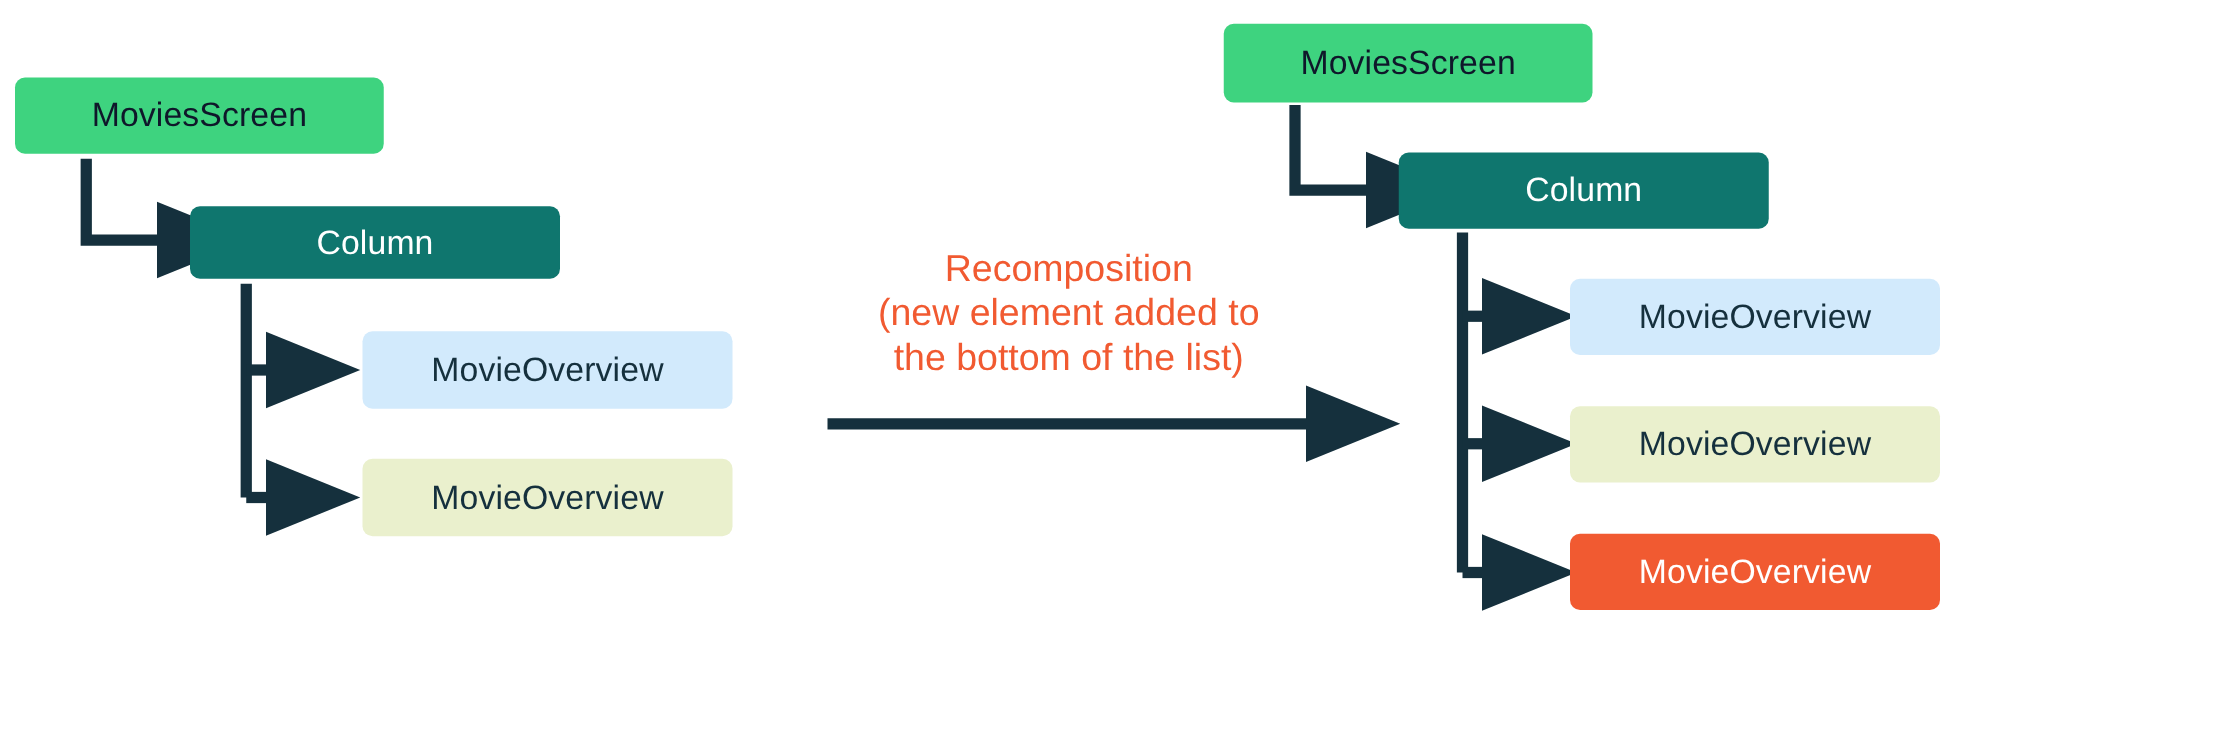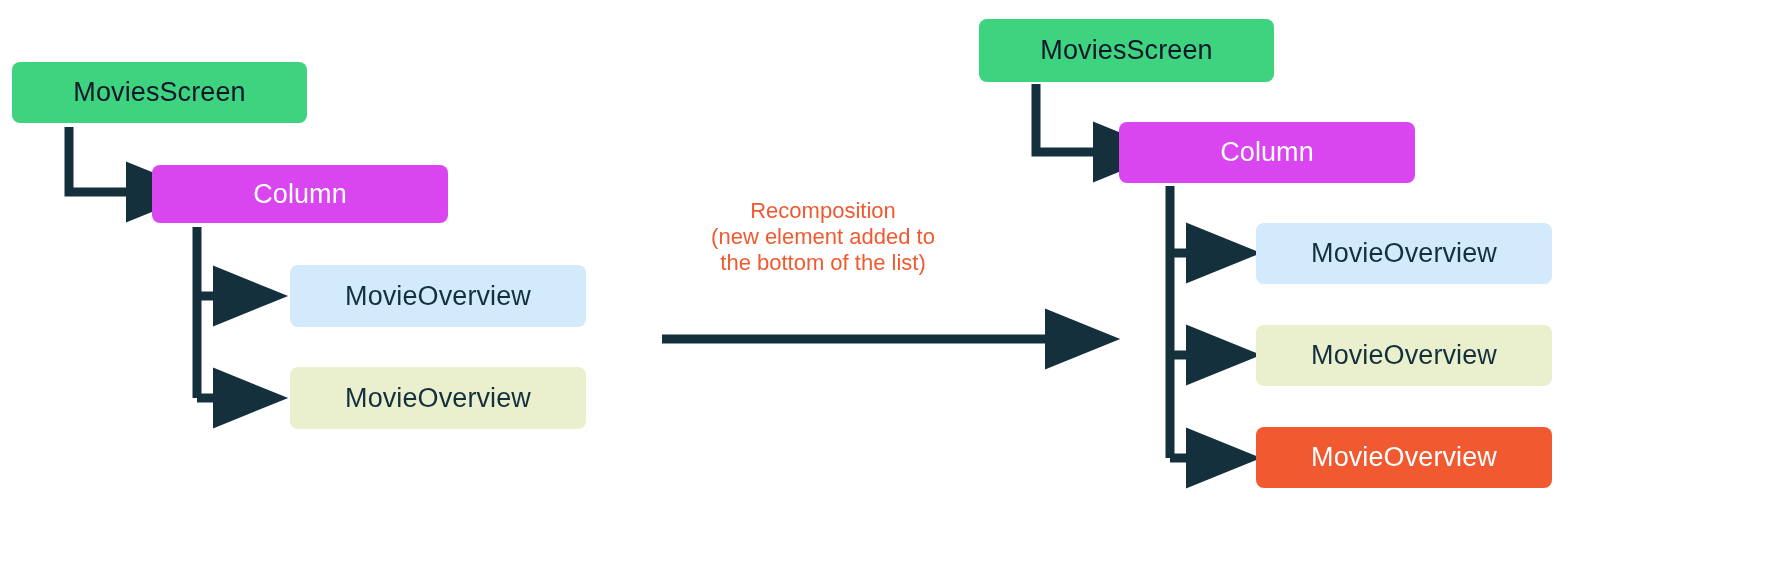--- a/index.html
+++ b/index.html
@@ -26,21 +26,21 @@
     box-sizing: border-box;
     white-space: nowrap;
     letter-spacing: 0.1px;
   }
   .node-label {
     display: block;
     line-height: 1;
   }
   
   .n-green  { background: #3ed37f; color: #0f172a; }
-  .n-blue   { background: #d946ef; color: #ffffff; }
+  .n-blue   { background: #0f766e; color: #ffffff; }
   .n-lblue  { background: #d2eafc; color: #15303d; }
   .n-yellow { background: #eaf0cd; color: #15303d; }
   .n-orange { background: #f15a31; color: #ffffff; }
 
   svg.connector-layer {
     position: absolute;
     left: 0;
     top: 0;
     width: 1779px;
     height: 584px;
@@ -95,21 +95,21 @@
   </div>
 
   <div class="node n-lblue" style="left:290px; top:265px; width:296px; height:62px; font-size:27px;">
     <span class="node-label">MovieOverview</span>
   </div>
 
   <div class="node n-yellow" style="left:290px; top:367px; width:296px; height:62px; font-size:27px;">
     <span class="node-label">MovieOverview</span>
   </div>
 
-  <div class="center-caption" style="left:568px; top:198px; width:510px; font-size:22px;">Recomposition
+  <div class="center-caption" style="left:600px; top:198px; width:510px; font-size:30px;">Recomposition
 (new element added to
 the bottom of the list)</div>
 
   <div class="node n-green" style="left:979px; top:19px; width:295px; height:63px; font-size:27px;">
     <span class="node-label">MoviesScreen</span>
   </div>
 
   <div class="node n-blue" style="left:1119px; top:122px; width:296px; height:61px; font-size:27px;">
     <span class="node-label">Column</span>
   </div>

